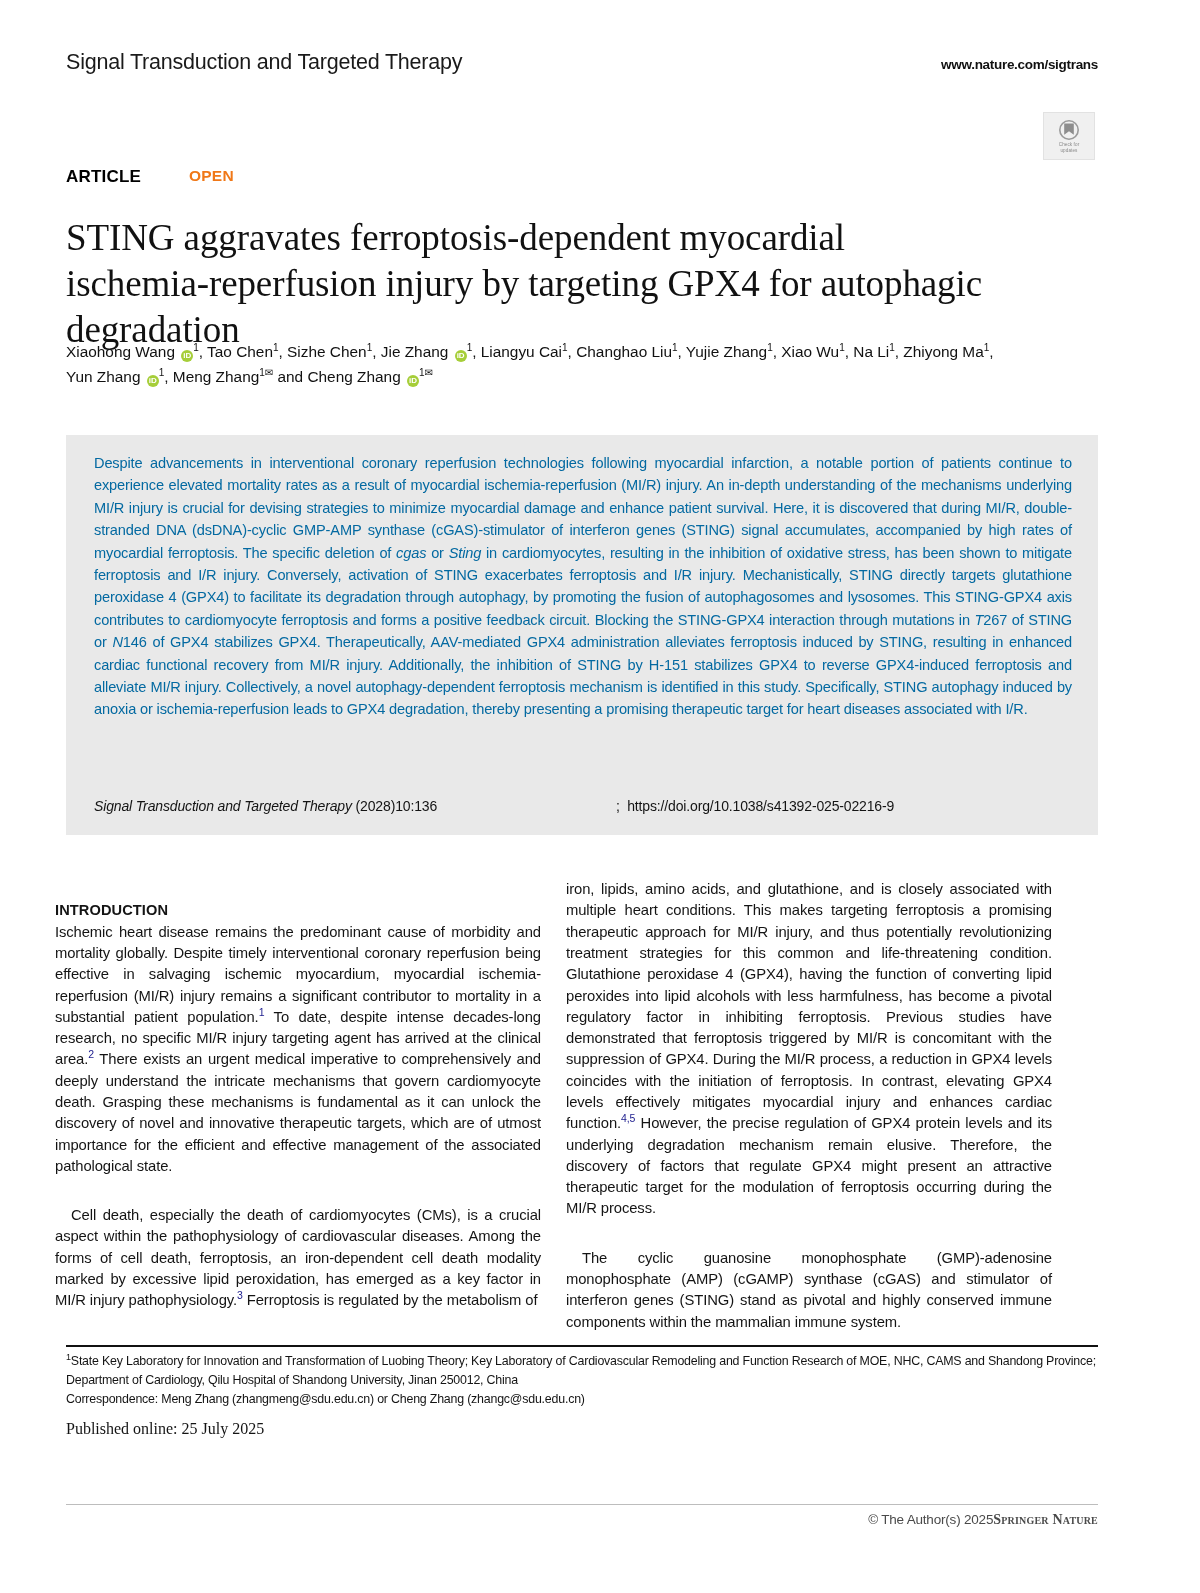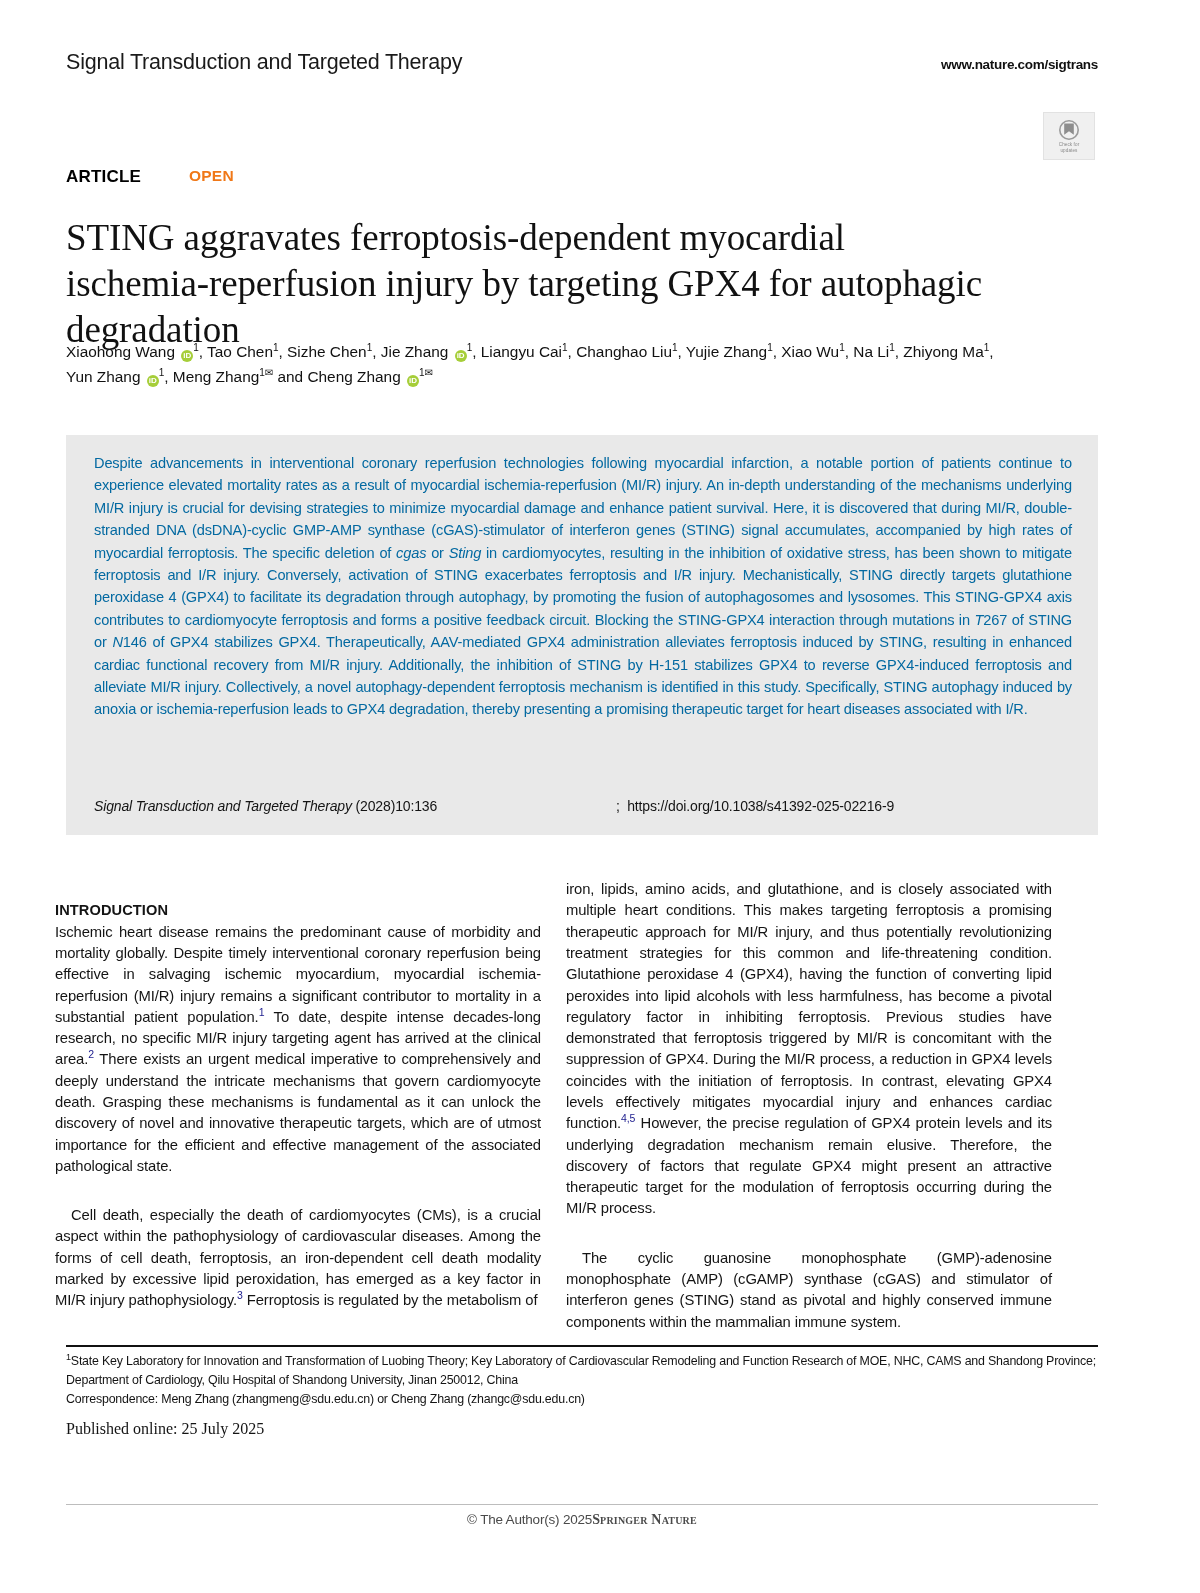--- a/index.html
+++ b/index.html
@@ -272,21 +272,21 @@
     height: 1px;
     background: #bdbdbd;
   }
   .footer {
     position: absolute;
     left: 66px;
     top: 1512px;
     width: 1032px;
     display: flex;
     align-items: baseline;
-    justify-content: center;
+    justify-content: flex-end;
   }
   .copyright {
     font-family: "Liberation Sans", sans-serif;
     font-size: 13.5px;
     color: #4a4a4a;
     letter-spacing: -0.2px;
   }
   .publisher {
     font-family: "Liberation Serif", serif;
     font-size: 14px;

